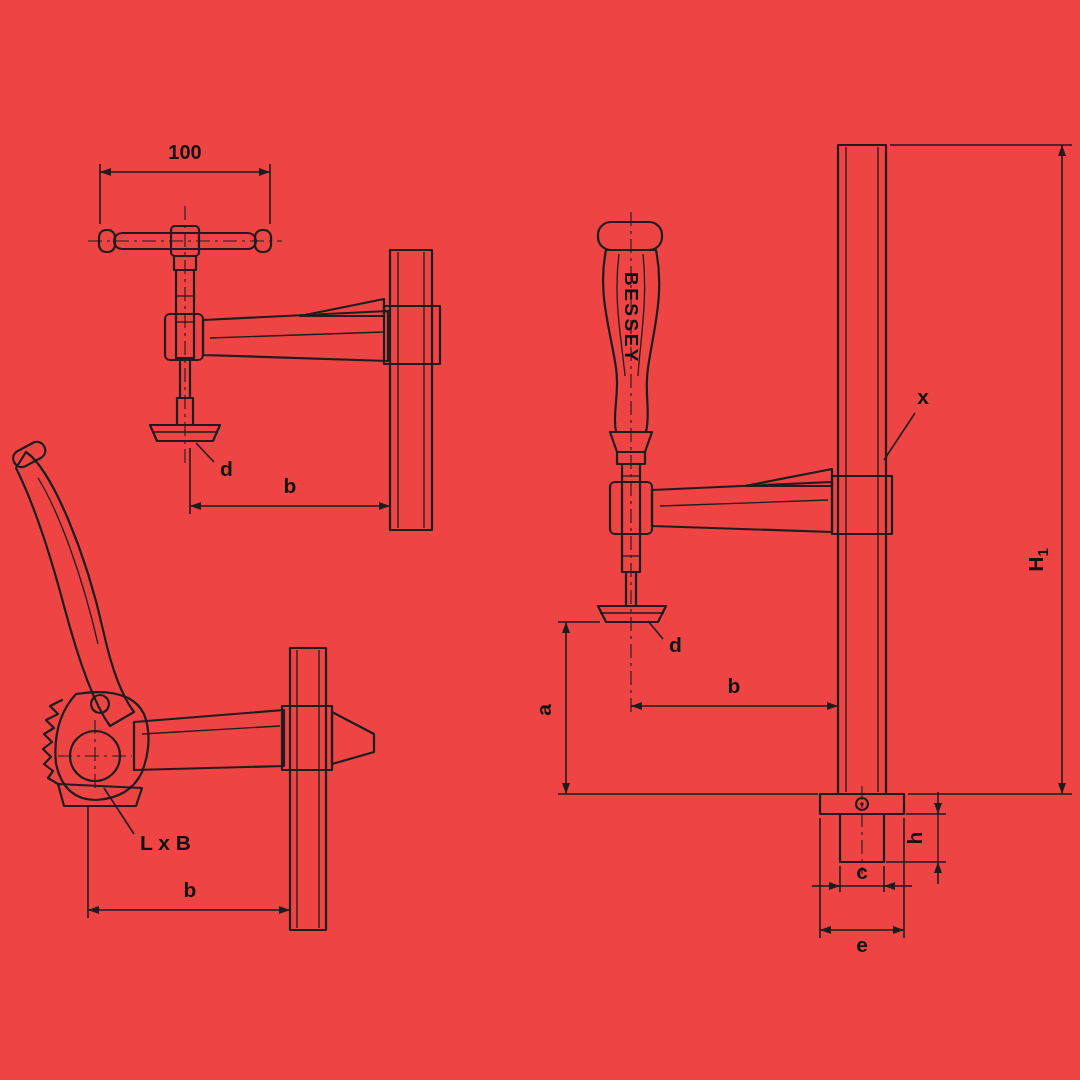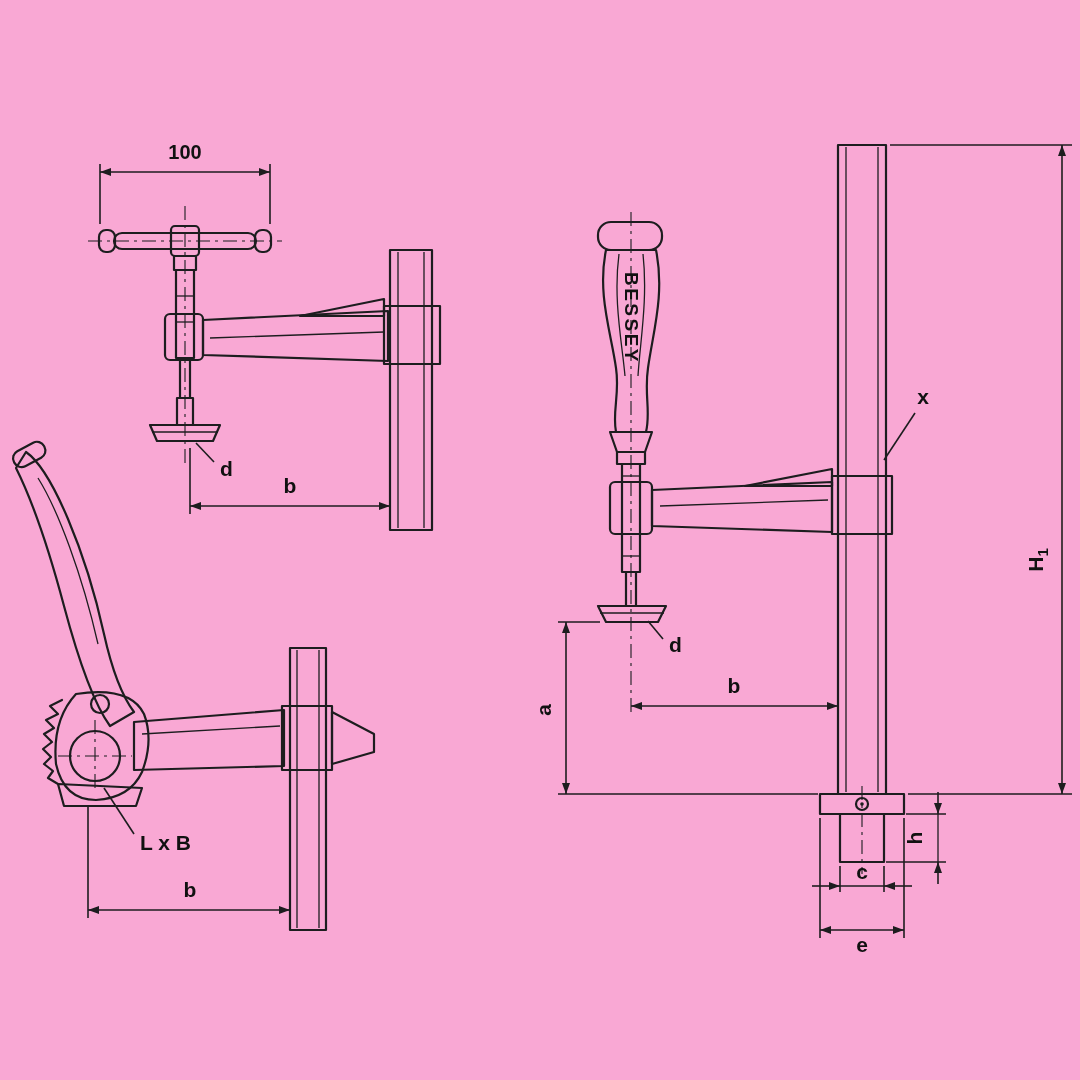--- a/index.html
+++ b/index.html
@@ -1,16 +1,16 @@
 <!DOCTYPE html>
 <html><head>
 <meta charset="utf-8">
 <style>
   html,body{margin:0;padding:0;background:#ffffff;}
-  .canvas{width:1080px;height:1080px;background:#f9a8d4;position:relative;overflow:hidden;}
+  .canvas{width:1080px;height:1080px;background:#ef4444;position:relative;overflow:hidden;}
   svg{display:block;}
   .part{fill:none;stroke:#1d1d1f;stroke-width:2.2;stroke-linejoin:round;stroke-linecap:round;}
   .thin{fill:none;stroke:#1d1d1f;stroke-width:1.3;}
   .dim{fill:none;stroke:#1d1d1f;stroke-width:1.6;}
   .cl{fill:none;stroke:#1d1d1f;stroke-width:1.1;stroke-dasharray:14 5 3 5;}
   text{font-family:"Liberation Sans",sans-serif;font-weight:bold;fill:#111111;}
   .lbl{font-size:21px;}
   .num{font-size:20px;}
   .brand{font-size:19px;letter-spacing:2.5px;}
 </style>

